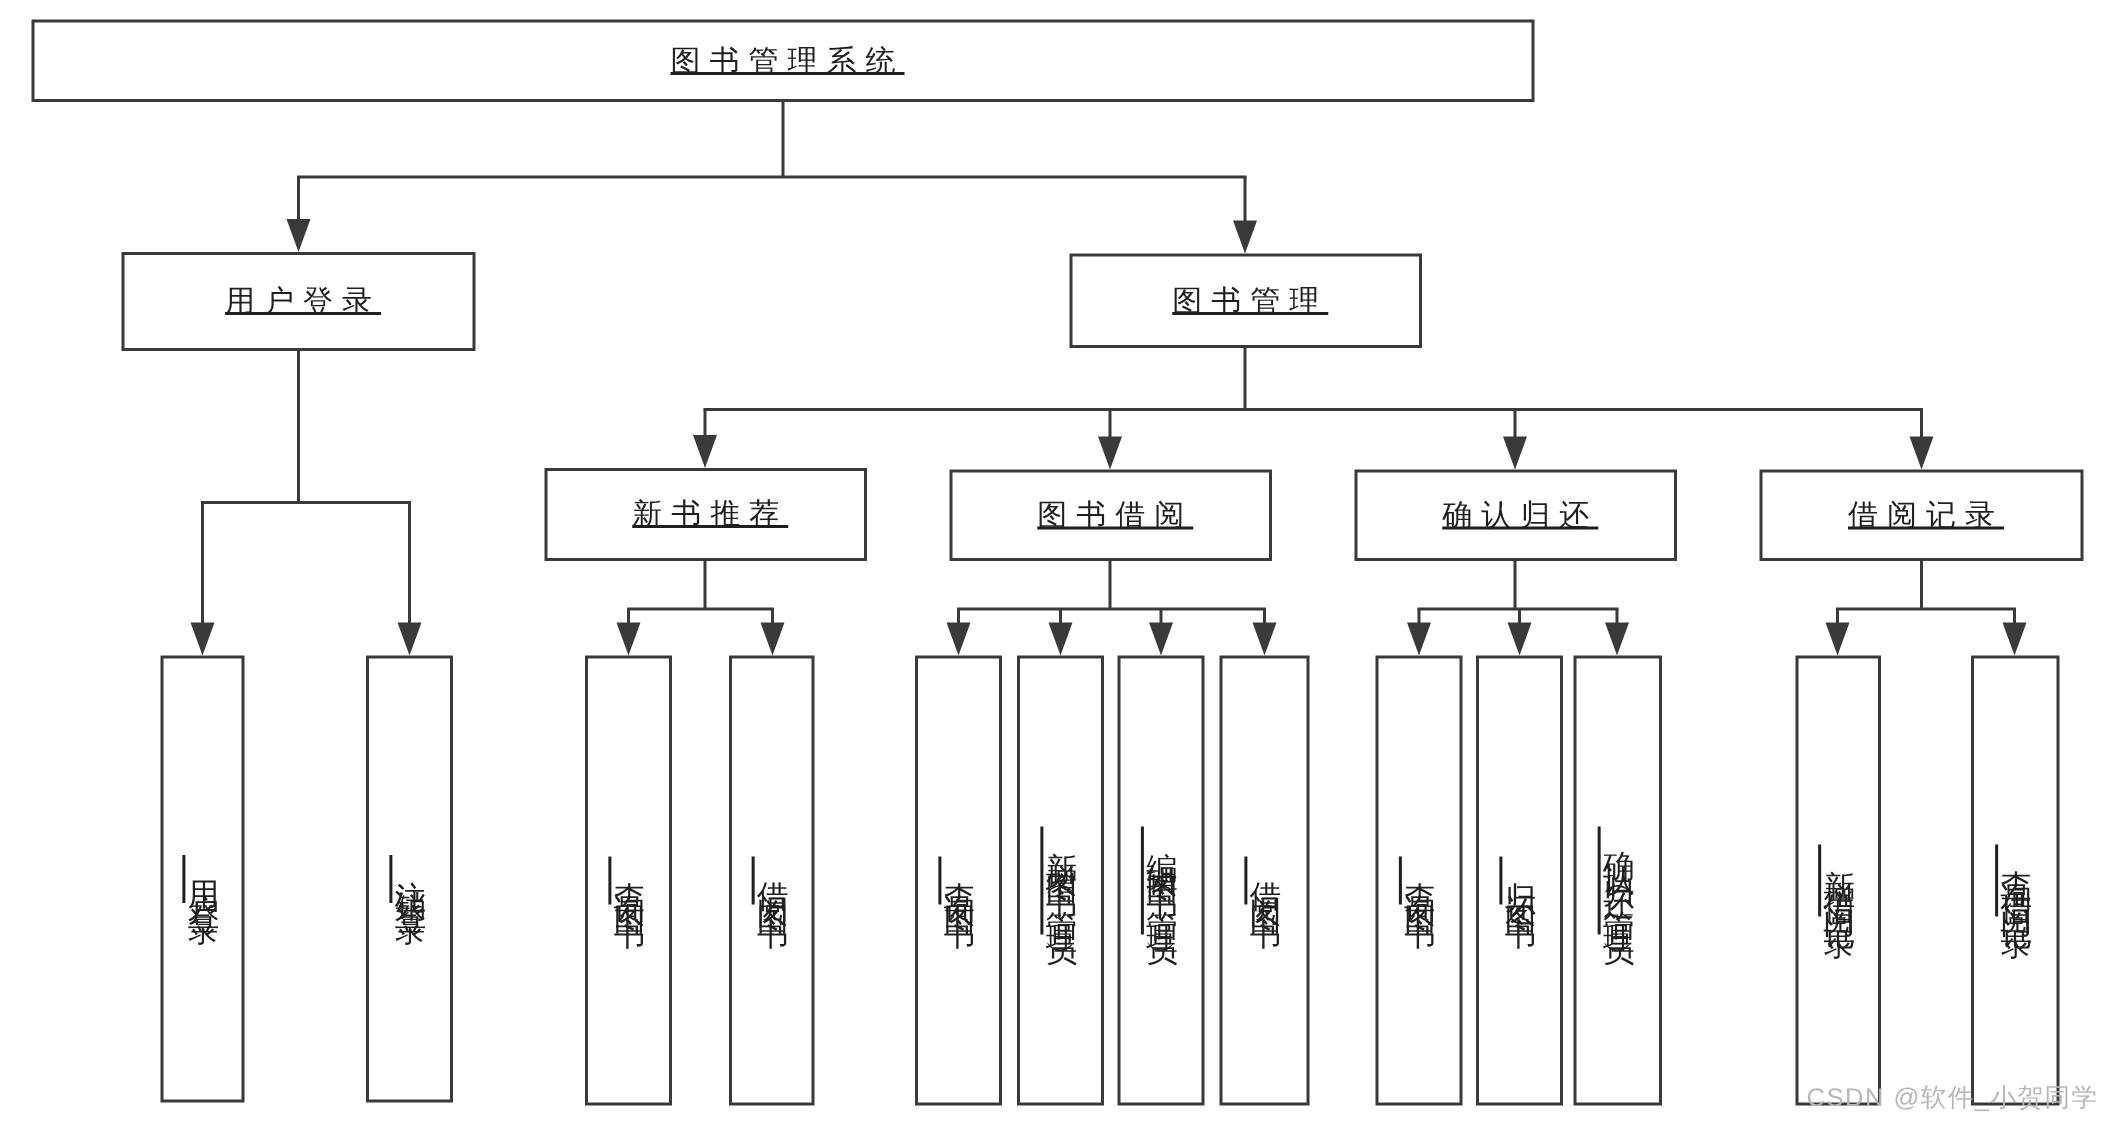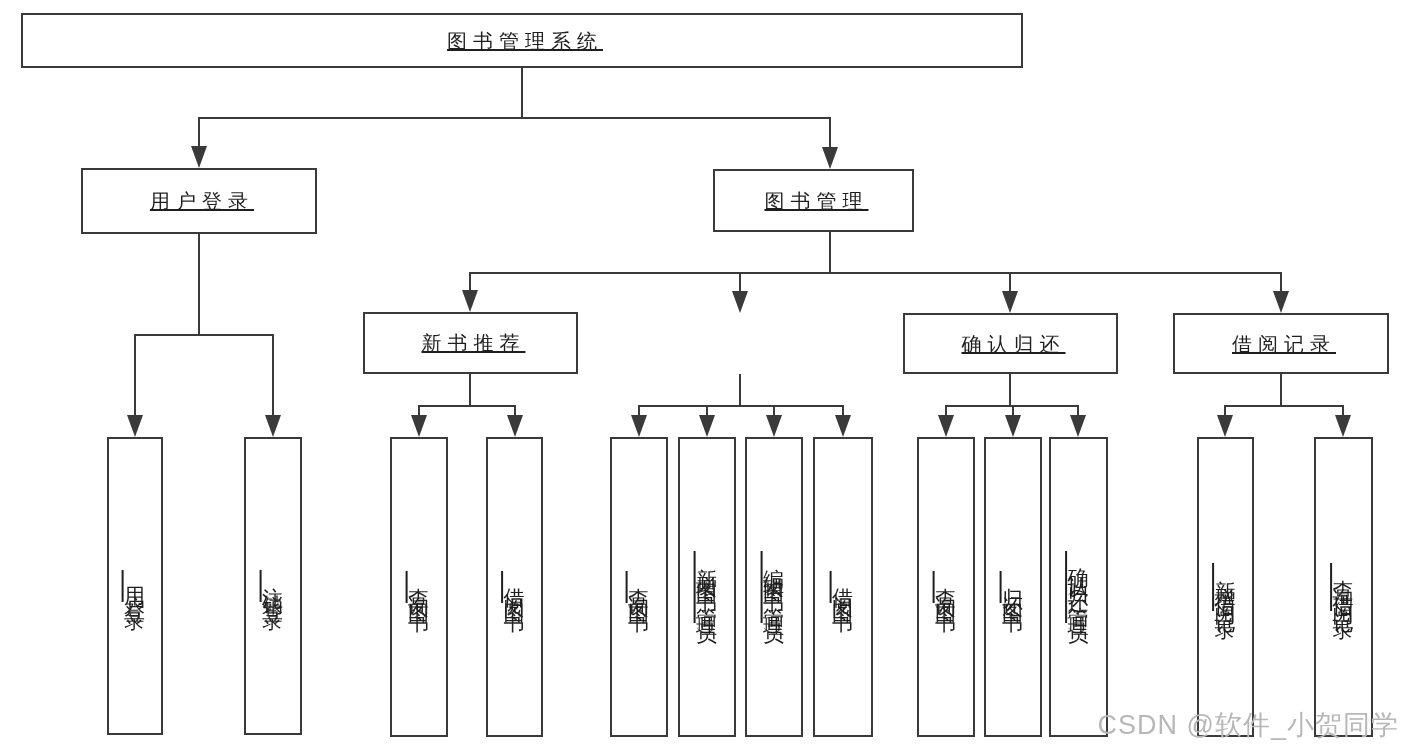--- a/index.html
+++ b/index.html
@@ -62,42 +62,45 @@
     border-right: 8px solid transparent;
     border-top: 22px solid var(--line);
     z-index: 1;
   }
 
   .watermark {
     position: absolute;
     right: 6px;
     bottom: 4px;
     color: var(--wm);
-    font-size: 27px;
+    font-size: 17px;
     letter-spacing: 1px;
     z-index: 10;
     pointer-events: none;
   }
 </style>
 </head>
 <body>
 
 <div class="canvas" id="canvas" style="width: 1405px; height: 747px;">
   <div class="watermark">CSDN @软件_小贺同学</div>
 <div class="node" style="left: 21px; top: 13px; width: 1002px; height: 55px;">
       <span class="label">图书管理系统</span>
     </div>
     <div class="node" style="left: 81px; top: 168px; width: 236px; height: 66px;">
       <span class="label">用户登录</span>
     </div>
-    <div class="node" style="left: 713px; top: 169px; width: 201px; height: 63px;">
+    <div class="node" style="left: 713px; top: 169px; width: 235px; height: 63px;">
       <span class="label">图书管理</span>
     </div>
     <div class="node" style="left: 363px; top: 312px; width: 215px; height: 62px; align-items: center;">
       <span class="label">新书推荐</span>
+    </div>
+    <div class="node" style="left: 633px; top: 313px; width: 215px; height: 61px;">
+      <span class="label">图书借阅</span>
     </div>
     <div class="node" style="left: 903px; top: 313px; width: 215px; height: 61px;">
       <span class="label">确认归还</span>
     </div>
     <div class="node" style="left: 1173px; top: 313px; width: 216px; height: 61px;">
       <span class="label">借阅记录</span>
     </div>
     <div class="node v" style="left: 107px; top: 437px; width: 56px; height: 298px;">
       <span class="label">用户登录</span>
     </div>

